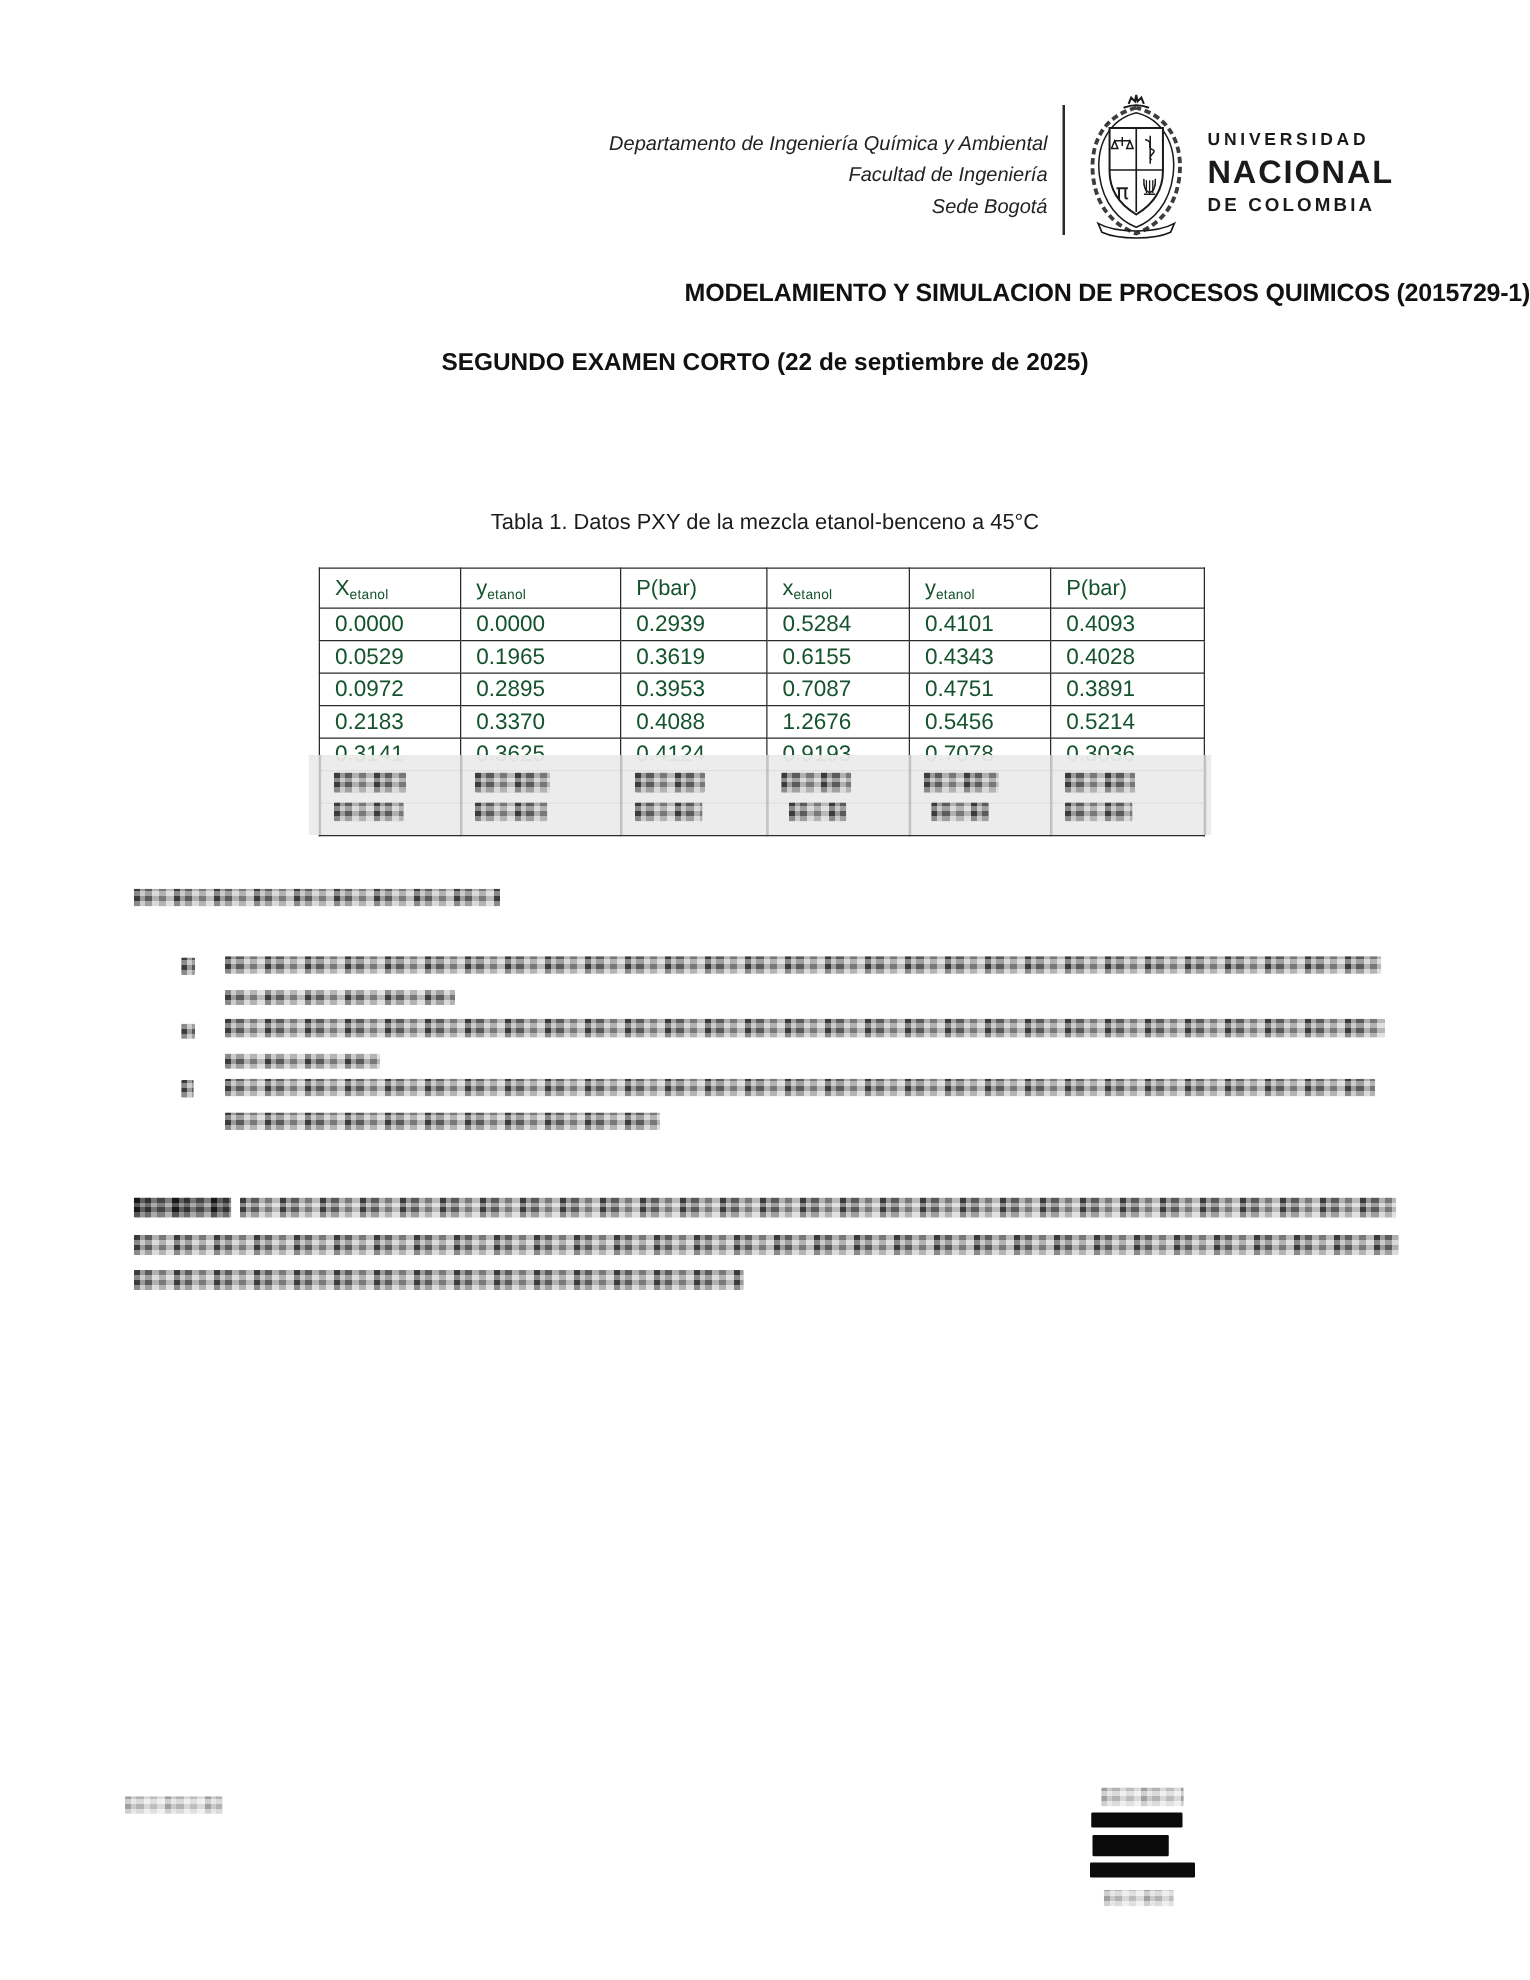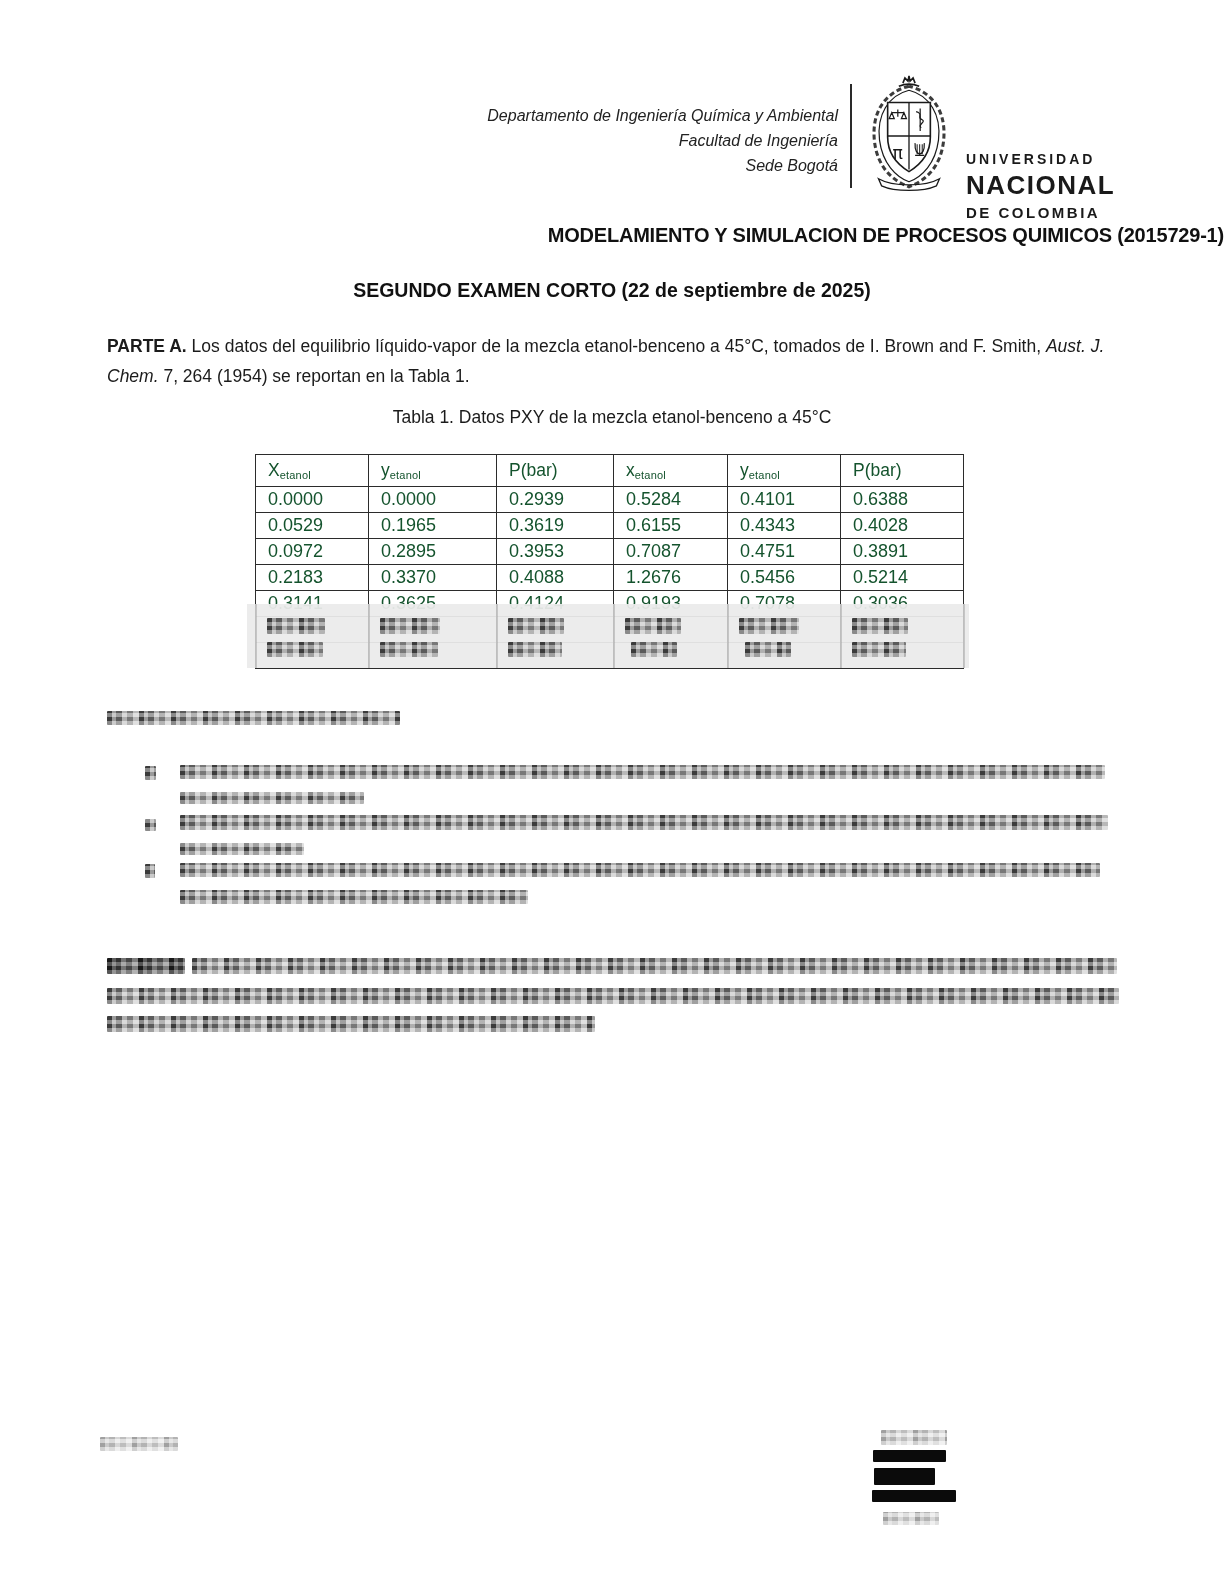--- a/index.html
+++ b/index.html
@@ -12,21 +12,21 @@
 
   
   .dept-block {
     position:absolute; top:103px; right:386px; text-align:right;
     font-style:italic; font-size:16px; line-height:25px; color:#222;
   }
   .header-divider {
     position:absolute; left:850px; top:84px; width:2px; height:104px; background:#2a2a2a;
   }
   .logo-box { position:absolute; left:858px; top:74px; width:102px; height:122px; }
-  .wordmark { position:absolute; left:966px; top:103px; color:#1a1a1a;margin-top:48px; }
+  .wordmark { position:absolute; left:966px; top:103px; color:#1a1a1a; }
   .wm-1 { font-size:14px; font-weight:600; letter-spacing:3px; }
   .wm-2 { font-size:26px; font-weight:700; letter-spacing:1.5px; margin-top:3px; }
   .wm-3 { font-size:15px; font-weight:700; letter-spacing:2.5px; margin-top:3px; }
 
   
   .course-title {
     position:absolute; top:224px; left:0; width:100%; text-align:right;
     font-size:20px; font-weight:700; letter-spacing:-0.2px; color:#111;
   }
   .exam-title {
@@ -140,21 +140,20 @@
 
   <div class="wordmark">
     <div class="wm-1">UNIVERSIDAD</div>
     <div class="wm-2">NACIONAL</div>
     <div class="wm-3">DE COLOMBIA</div>
   </div>
 
   <div class="course-title">MODELAMIENTO Y SIMULACION DE PROCESOS QUIMICOS (2015729-1)</div>
   <div class="exam-title">SEGUNDO EXAMEN CORTO (22 de septiembre de 2025)</div>
 
-  <p class="parte-a"><span class="bold">PARTE A.</span><span> Los datos del equilibrio líquido-vapor de la mezcla etanol-benceno a 45°C, tomados de I. Brown and F. Smith, </span><span class="italic">Aust. J. Chem.</span><span> 7, 264 (1954) se reportan en la Tabla 1.</span></p>
 
   <div class="table-caption">Tabla 1. Datos PXY de la mezcla etanol-benceno a 45°C</div>
 
   <table class="pxy">
     <colgroup>
       <col style="width:113px">
         <col style="width:128px">
         <col style="width:117px">
       <col style="width:114px">
         <col style="width:113px">
@@ -168,21 +167,21 @@
       <th><span>x</span><span class="th-sub">etanol</span></th>
       <th><span>y</span><span class="th-sub">etanol</span></th>
       <th><span>P(bar)</span><span class="th-sub"></span></th>
     </tr>
     <tr>
       <td>0.0000</td>
           <td>0.0000</td>
           <td>0.2939</td>
           <td>0.5284</td>
           <td>0.4101</td>
-          <td>0.6388</td>
+          <td>0.4093</td>
     </tr>
     <tr>
       <td>0.0529</td>
           <td>0.1965</td>
           <td>0.3619</td>
           <td>0.6155</td>
           <td>0.4343</td>
           <td>0.4028</td>
     </tr>
     <tr>

